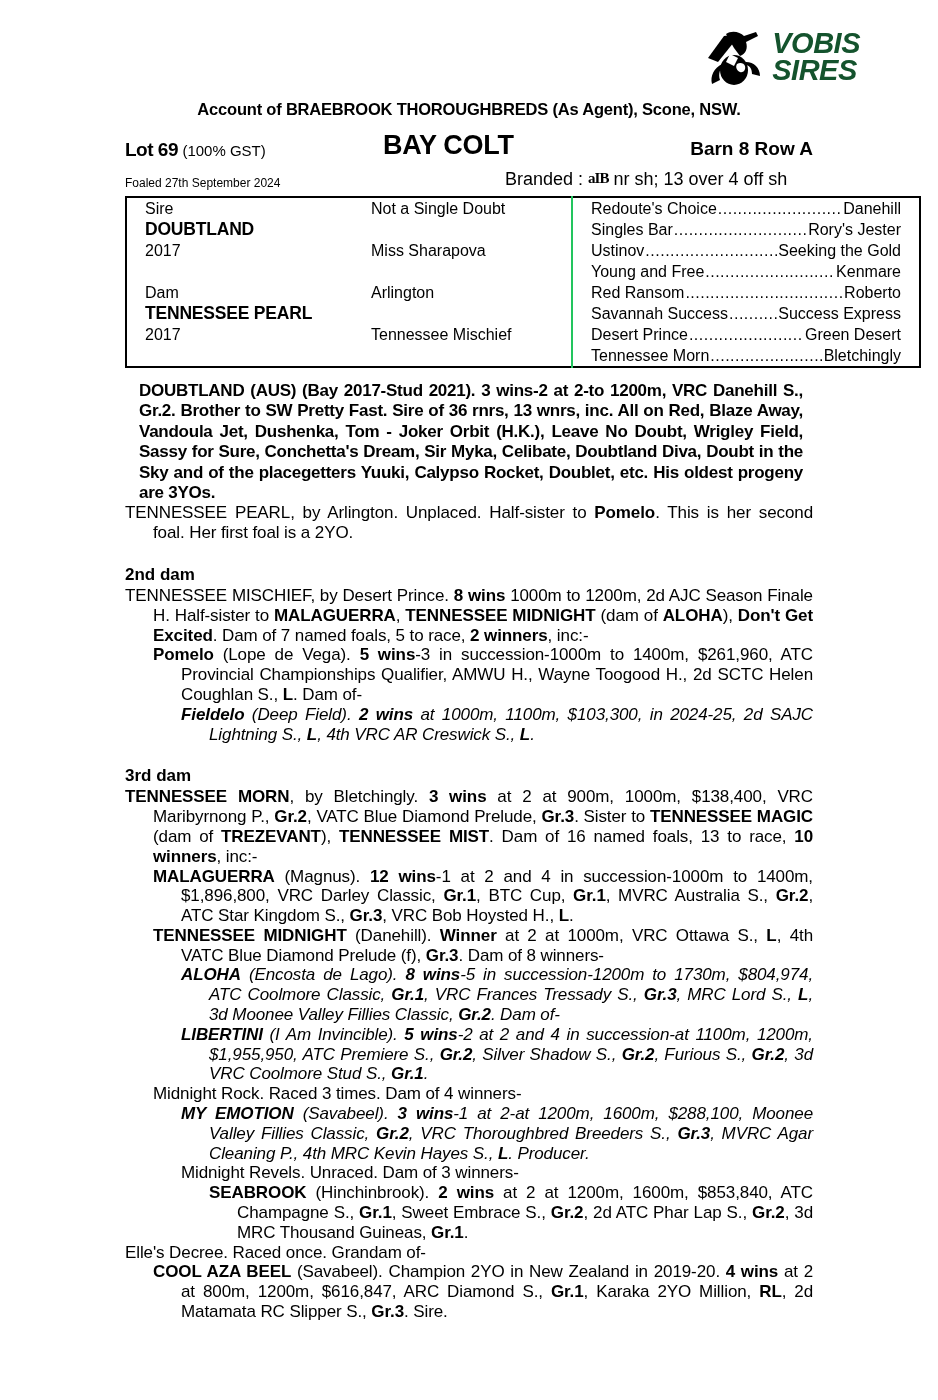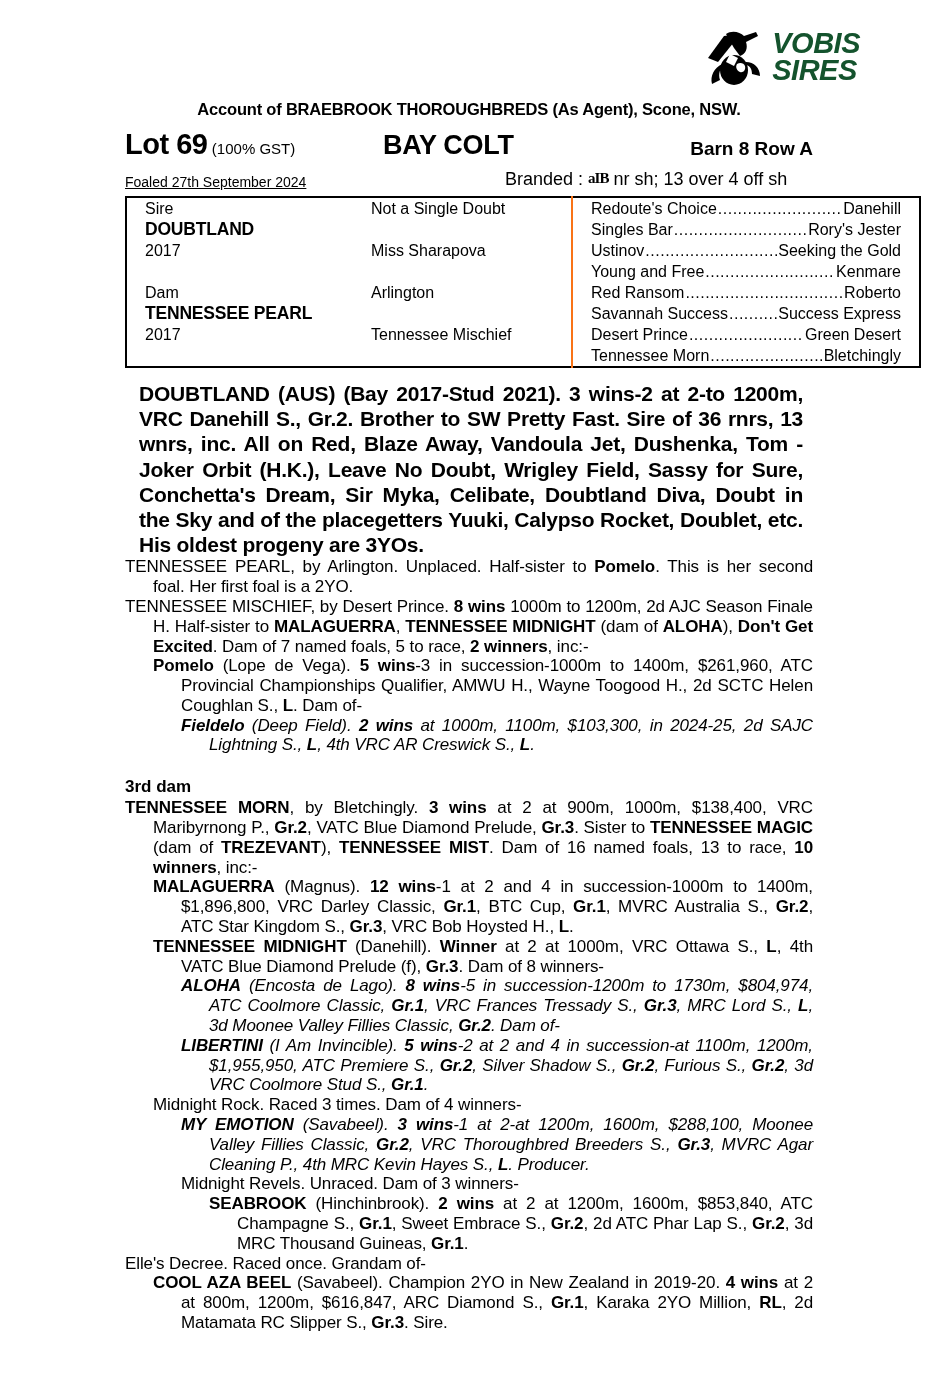--- a/index.html
+++ b/index.html
@@ -53,21 +53,21 @@
   }
 
   .lot-row {
     position: relative;
     height: 34px;
     margin-top: 8px;
   }
   .lot-left { position: absolute; left: 0; bottom: 0; white-space: nowrap; }
   .lot-num {
     font-weight: bold;
-    font-size: 29px;
+    font-size: 19px;
     letter-spacing: -0.5px;
   }
   .gst { font-size: 15px; }
   .colour-title {
     position: absolute;
     left: 258px;
     bottom: 0;
     font-weight: bold;
     font-size: 27px;
     letter-spacing: -0.3px;
@@ -79,21 +79,21 @@
     font-weight: bold;
     font-size: 19px;
   }
 
   .foaled-row {
     position: relative;
     height: 24px;
     margin-top: 5px;
     margin-bottom: 6px;
   }
-  .foaled { position: absolute; left: 0; bottom: 0; font-size: 14px; text-decoration: underline; }
+  .foaled { position: absolute; left: 0; bottom: 0; font-size: 12px; }
   .branded {
     position: absolute;
     left: 380px;
     bottom: 0;
     font-size: 18px;
     white-space: nowrap;
   }
   .brand-glyph {
     font-family: "Liberation Serif", serif;
     font-weight: bold;
@@ -114,21 +114,21 @@
   table.ped td {
     padding: 0 18px;
     height: 21px;
     vertical-align: middle;
     white-space: nowrap;
     overflow: hidden;
   }
   td.c1 { width: 190px; }
   td.c2 { width: 182px; }
   td.c3 {
-    border-left: 2px solid #f97316;
+    border-left: 2px solid #22c55e;
     width: 310px;
     padding-left: 8px;
   }
   .bold-name { font-weight: bold; font-size: 17.5px; letter-spacing: -0.2px; }
   .dot-row { display: flex; align-items: baseline; width: 100%; }
   .dot-row .a { white-space: nowrap; }
   .dot-row .dots {
     flex: 1 1 auto;
     overflow: hidden;
     white-space: nowrap;
@@ -136,21 +136,21 @@
     margin: 0 1px;
   }
   .dot-row .b { white-space: nowrap; }
 
   
   .sire-block {
     margin-top: 13px;
     margin-left: 14px;
     margin-right: 10px;
     font-weight: bold;
-    font-size: 21px;
+    font-size: 17px;
     line-height: 1.20;
     text-align: justify;
     letter-spacing: -0.25px;
   }
 
   
   .dam-head {
     font-weight: bold;
     font-size: 17px;
     margin-top: 22px;
@@ -309,20 +309,21 @@
             </span>
           </td>
         </tr>
       </tbody>
   </table>
 
   <div class="sire-block">DOUBTLAND (AUS) (Bay 2017-Stud 2021). 3 wins-2 at 2-to 1200m, VRC Danehill S., Gr.2. Brother to SW Pretty Fast. Sire of 36 rnrs, 13 wnrs, inc. All on Red, Blaze Away, Vandoula Jet, Dushenka, Tom - Joker Orbit (H.K.), Leave No Doubt, Wrigley Field, Sassy for Sure, Conchetta's Dream, Sir Myka, Celibate, Doubtland Diva, Doubt in the Sky and of the placegetters Yuuki, Calypso Rocket, Doublet, etc. His oldest progeny are 3YOs.</div>
 
   <div id="dam-sections">
       <p class="ped-para lv0"><span>TENNESSEE PEARL, by Arlington. Unplaced. Half-sister to </span><b>Pomelo</b><span>. This is her second foal. Her first foal is a 2YO.</span></p>
+      <div class="dam-head">2nd dam</div>
       <p class="ped-para lv0"><span>TENNESSEE MISCHIEF, by Desert Prince. </span><b>8 wins</b><span> 1000m to 1200m, 2d AJC Season Finale H. Half-sister to </span><b>MALAGUERRA</b><span>, </span><b>TENNESSEE MIDNIGHT</b><span> (dam of </span><b>ALOHA</b><span>), </span><b>Don't Get Excited</b><span>. Dam of 7 named foals, 5 to race, </span><b>2 winners</b><span>, inc:-</span></p>
       <p class="ped-para lv1"><b>Pomelo</b><span> (Lope de Vega). </span><b>5 wins</b><span>-3 in succession-1000m to 1400m, $261,960, ATC Provincial Championships Qualifier, AMWU H., Wayne Toogood H., 2d SCTC Helen Coughlan S., </span><b>L</b><span>. Dam of-</span></p>
       <p class="ped-para lv2"><b>Fieldelo</b><span> (Deep Field). </span><b>2 wins</b><span> at 1000m, 1100m, $103,300, in 2024-25, 2d SAJC Lightning S., </span><b>L</b><span>, 4th VRC AR Creswick S., </span><b>L</b><span>.</span></p>
       <div class="dam-head">3rd dam</div>
       <p class="ped-para lv0"><b>TENNESSEE MORN</b><span>, by Bletchingly. </span><b>3 wins</b><span> at 2 at 900m, 1000m, $138,400, VRC Maribyrnong P., </span><b>Gr.2</b><span>, VATC Blue Diamond Prelude, </span><b>Gr.3</b><span>. Sister to </span><b>TENNESSEE MAGIC</b><span> (dam of </span><b>TREZEVANT</b><span>), </span><b>TENNESSEE MIST</b><span>. Dam of 16 named foals, 13 to race, </span><b>10 winners</b><span>, inc:-</span></p>
       <p class="ped-para lv1"><b>MALAGUERRA</b><span> (Magnus). </span><b>12 wins</b><span>-1 at 2 and 4 in succession-1000m to 1400m, $1,896,800, VRC Darley Classic, </span><b>Gr.1</b><span>, BTC Cup, </span><b>Gr.1</b><span>, MVRC Australia S., </span><b>Gr.2</b><span>, ATC Star Kingdom S., </span><b>Gr.3</b><span>, VRC Bob Hoysted H., </span><b>L</b><span>.</span></p>
       <p class="ped-para lv1"><b>TENNESSEE MIDNIGHT</b><span> (Danehill). </span><b>Winner</b><span> at 2 at 1000m, VRC Ottawa S., </span><b>L</b><span>, 4th VATC Blue Diamond Prelude (f), </span><b>Gr.3</b><span>. Dam of 8 winners-</span></p>
       <p class="ped-para lv2"><b>ALOHA</b><span> (Encosta de Lago). </span><b>8 wins</b><span>-5 in succession-1200m to 1730m, $804,974, ATC Coolmore Classic, </span><b>Gr.1</b><span>, VRC Frances Tressady S., </span><b>Gr.3</b><span>, MRC Lord S., </span><b>L</b><span>, 3d Moonee Valley Fillies Classic, </span><b>Gr.2</b><span>. Dam of-</span></p>
       <p class="ped-para lv2"><b>LIBERTINI</b><span> (I Am Invincible). </span><b>5 wins</b><span>-2 at 2 and 4 in succession-at 1100m, 1200m, $1,955,950, ATC Premiere S., </span><b>Gr.2</b><span>, Silver Shadow S., </span><b>Gr.2</b><span>, Furious S., </span><b>Gr.2</b><span>, 3d VRC Coolmore Stud S., </span><b>Gr.1</b><span>.</span></p>
       <p class="ped-para flat1"><span>Midnight Rock. Raced 3 times. Dam of 4 winners-</span></p>

